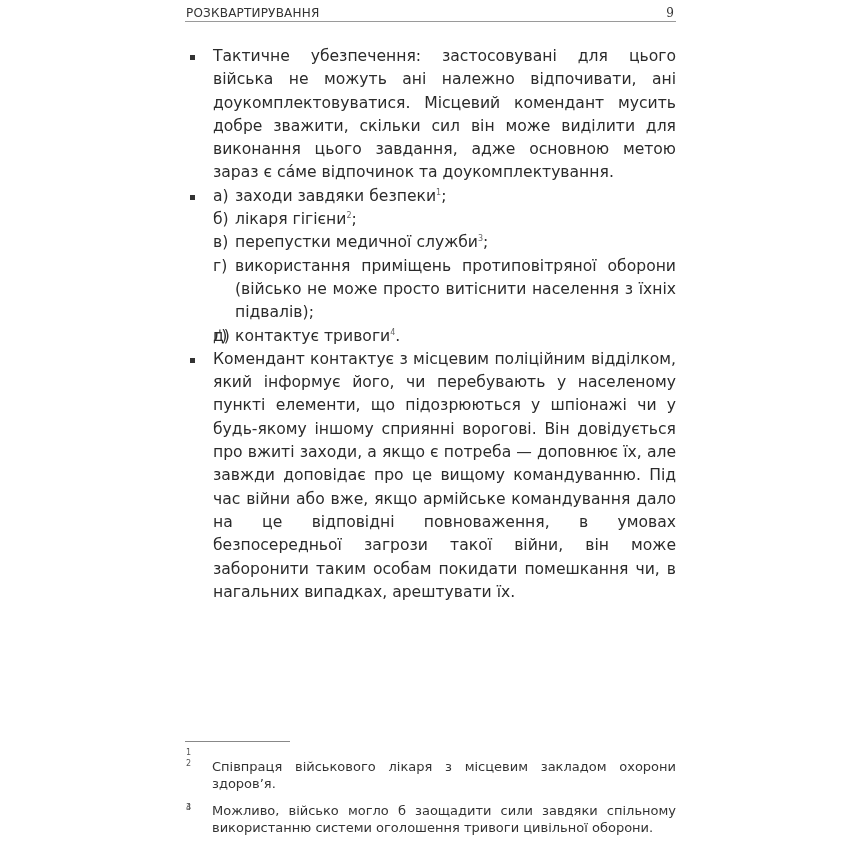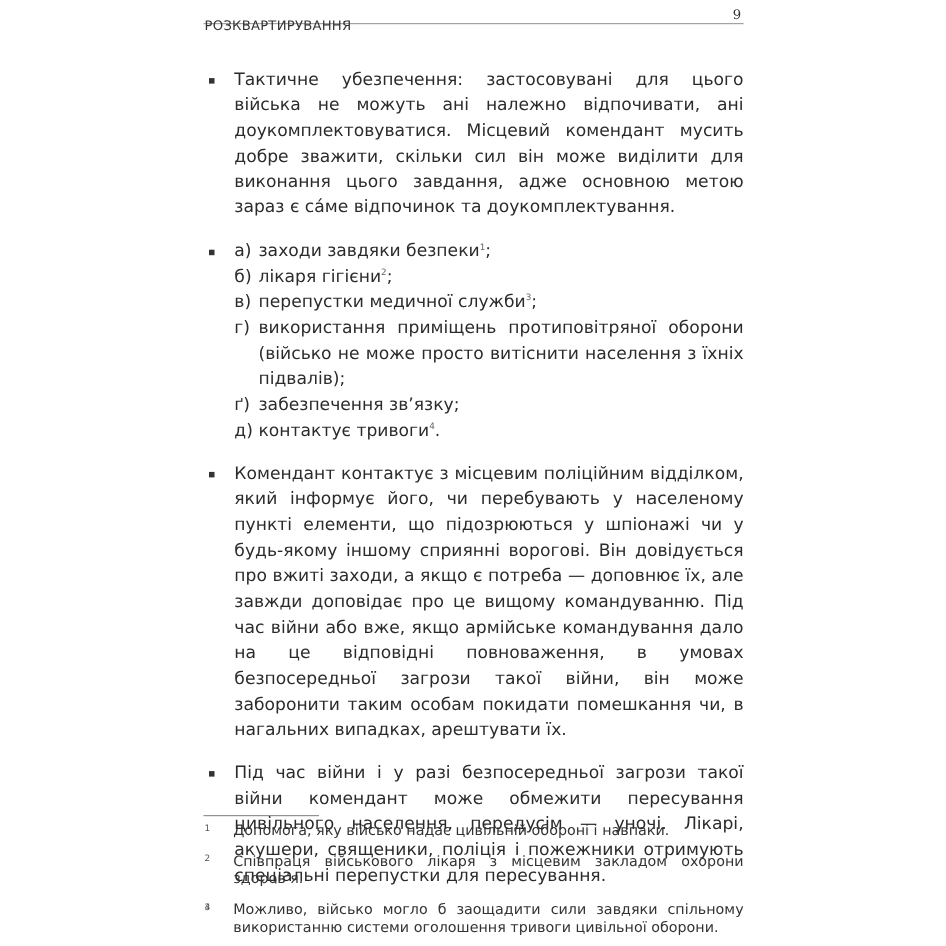--- a/index.html
+++ b/index.html
@@ -2,26 +2,26 @@
 <html><head>
 <meta charset="utf-8">
 <style>
   html, body { margin: 0; padding: 0; background: #ffffff; }
   body { width: 860px; height: 860px; position: relative; overflow: hidden;
          font-family: "DejaVu Sans", sans-serif; color: #2b2b2b; }
   .page { position: absolute; left: 185px; top: 0; width: 491px; }
   .running-head { position: absolute; left: 0; top: 4px; width: 491px; height: 17px;
                   border-bottom: 1px solid #9a9a9a; font-size: 12px; letter-spacing: 0.2px;
                   color: #333; }
-  .running-head .title { position: absolute; left: 1px; top: 12px; text-align: right; }
+  .running-head .title { position: absolute; left: 1px; top: 2px; text-align: right; }
   .running-head .pageno { position: absolute; right: 2px; top: 2px; font-family: "DejaVu Serif", serif; }
 
   .body { position: absolute; left: 0; top: 45px; width: 491px; font-size: 15.6px; line-height: 23.3px; }
   ul.bullets { list-style: none; margin: 0; padding: 0; }
-  ul.bullets > li { position: relative; padding-left: 28px; text-align: justify; hyphens: manual; margin-top: 16px; }
+  ul.bullets > li { position: relative; padding-left: 28px; text-align: justify; hyphens: manual; }
   ul.bullets > li::before { content: ""; position: absolute; left: 5px; top: 10px; width: 5px; height: 5px; background: #333; }
   ol.sub { list-style: none; margin: 0; padding: 0; }
   ol.sub li { position: relative; padding-left: 22px; text-align: justify; }
   ol.sub li .marker { position: absolute; left: 0; top: 0; }
   sup { font-size: 8px; line-height: 0; vertical-align: 6px; color: #666; }
 
   .fn-rule { position: absolute; left: 0; top: 741px; width: 105px; height: 1px; background: #888; }
   .footnotes { position: absolute; left: 0; top: 748px; width: 491px; font-size: 13px; line-height: 16.5px; color: #333; }
   .fn { position: relative; padding-left: 27px; margin-bottom: 11px; text-align: justify; }
   .fn .num { position: absolute; left: 1px; top: -3px; font-size: 8px; color: #555; }
@@ -53,43 +53,38 @@
           <li>
             <span class="marker">в)</span>
             <span>перепустки медичної служби</span><sup>3</sup><span>;</span>
           </li>
           <li>
             <span class="marker">г)</span>
             <span>використання приміщень протиповітряної оборони (військо не може просто витіснити населення з їхніх підвалів);</span>
           </li>
           <li>
             <span class="marker">ґ)</span>
-            <span>забезпечення зв’язку;</span>
           </li>
           <li>
             <span class="marker">д)</span>
             <span>контактує тривоги</span><sup>4</sup><span>.</span>
           </li>
         </ol>
       </li>
       <li>
         <span>Комендант контактує з місцевим поліційним відділком, який інформує його, чи перебувають у населеному пункті елементи, що підозрюються у шпіонажі чи у будь-якому іншому сприянні ворогові. Він довідується про вжиті за­ходи, а якщо є потреба — доповнює їх, але завжди допо­відає про це вищому командуванню. Під час війни або вже, якщо армійське командування дало на це відповідні пов­новаження, в умовах безпосередньої загрози такої війни, він може заборонити таким особам покидати помешкан­ня чи, в нагальних випадках, арештувати їх.</span>
       </li>
-      <li>
-        <span>Під час війни і у разі безпосередньої загрози такої війни комендант може обмежити пересування цивільного насе­лення, передусім — уночі. Лікарі, акушери, священики, по­ліція і пожежники отримують спеціальні перепустки для пересування.</span>
-      </li>
     </ul>
   </div>
 
   <div class="fn-rule"></div>
 
   <div class="footnotes">
     <div class="fn">
       <span class="num">1</span>
-      <span>Допомога, яку військо надає цивільній обороні і навпаки.</span>
     </div>
     <div class="fn">
       <span class="num">2</span>
       <span>Співпраця військового лікаря з місцевим закладом охорони здоров’я.</span>
     </div>
     <div class="fn">
       <span class="num">3</span>
     </div>
     <div class="fn">
       <span class="num">4</span>

